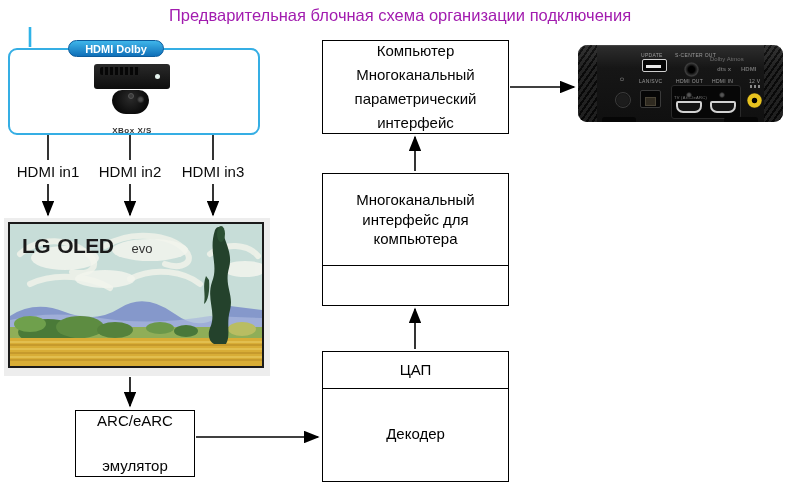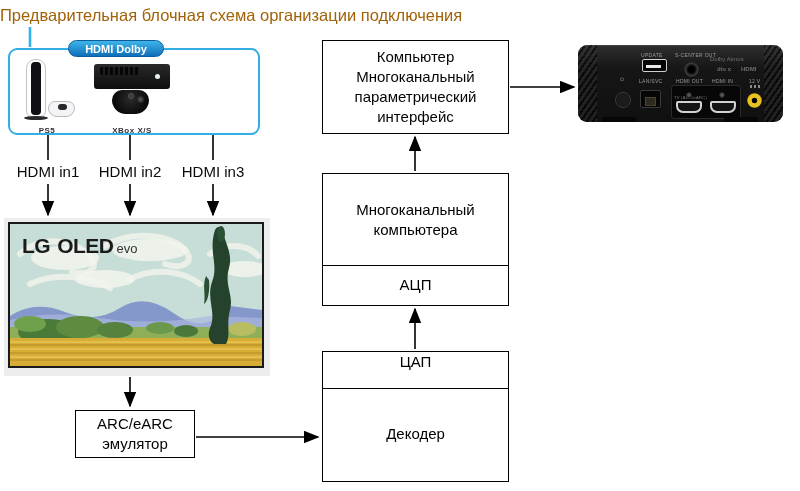--- a/index.html
+++ b/index.html
@@ -4,22 +4,22 @@
 <style>
   * { margin: 0; padding: 0; box-sizing: border-box; }
   html, body { background: #fff; }
   .stage {
     position: relative; width: 800px; height: 491px;
     background: #fff; overflow: hidden;
     font-family: "Liberation Sans", sans-serif; color: #000;
   }
   .abs { position: absolute; }
   .title {
-    top: 6px; left: 0; width: 800px; 
-    font-size: 16.5px; color: #a16207;
+    top: 6px; left: 0; width: 800px; text-align: center;
+    font-size: 16.5px; color: #a21caf;
   }
   svg.connectors { position: absolute; top: 0; left: 0; pointer-events: none; }
 
   
   .src-box {
     left: 8px; top: 48px; width: 252px; height: 87px;
     border: 2px solid #35aee4; border-radius: 9px; background: #fff;
   }
   .src-pill {
     left: 68px; top: 40px; width: 96px; height: 17px;
@@ -81,37 +81,37 @@
 
   
   .tv-photo { left: 4px; top: 218px; width: 266px; height: 158px; background: #ededed; }
   .tv-frame { position: absolute; left: 4px; top: 4px; width: 256px; height: 146px;
     background: #111; border: 2px solid #1a1a1a; }
   .tv-screen { position: absolute; inset: 0; overflow: hidden; }
   .tv-logo { position: absolute; left: 12px; top: 10px; display: flex;
     align-items: baseline; color: #1b1b1b; }
   .tv-logo .lg { font-size: 21px; font-weight: 800; letter-spacing: -.5px; }
   .tv-logo .oled { font-size: 21px; font-weight: 700; margin-left: 7px; letter-spacing: -.5px; }
-  .tv-logo .evo { font-size: 13px; font-weight: 400; margin-left: 3px; color: #333; }
+  .tv-logo .evo { font-size: 13px; font-weight: 400; margin-left: 18px; color: #333; }
 
   
   .fbox { border: 1.6px solid #000; background: #fff;
-    display: flex; flex-direction: column; align-items: center; justify-content: center;
+    display: flex; flex-direction: column; align-items: center; justify-content: space-between;
     font-size: 15px; line-height: 1.32; text-align: center; color: #050505; }
-  .box-arc   { left: 75px;  top: 410px; width: 120px; height: 48px; }
+  .box-arc   { left: 75px;  top: 410px; width: 120px; height: 67px; }
   .box-eq    { left: 322px; top: 40px;  width: 187px; height: 94px; }
   .stack     { position: absolute; border: 1.6px solid #000; background: #fff; }
   .stack-top { border-bottom: 1.6px solid #000; display:flex; flex-direction:column;
     align-items:center; justify-content:center; font-size:15px; line-height:1.32; text-align:center; }
   .stack-bot { display:flex; align-items:center; justify-content:center; font-size:15px; }
   .stack-iface { left: 322px; top: 173px; width: 187px; height: 133px; }
   .stack-iface .stack-top { height: 92px; }
   .stack-iface .stack-bot { height: 37px; }
   .stack-dac { left: 322px; top: 351px; width: 187px; height: 131px; }
-  .stack-dac .stack-top { height: 37px; justify-content: flex-start; }
+  .stack-dac .stack-top { height: 37px; justify-content: center; }
   .stack-dac .stack-bot { height: 90px; flex-direction: column; line-height: 1.32; }
 
   
   .rx { left: 578px; top: 45px; width: 205px; height: 77px;
     background: linear-gradient(#2e2e2e, #161616 30%, #101010);
     border-radius: 9px; overflow: hidden;
     box-shadow: inset 0 1px 1px rgba(255,255,255,.12); }
   .rx-vent { position:absolute; top:0; bottom:0; width: 19px;
     background: repeating-linear-gradient(125deg, rgba(0,0,0,.55) 0 2px, rgba(60,60,60,.35) 2px 5px); }
   .rx-lbl { position:absolute; color: #9a9a9a; font-size: 5px; letter-spacing: .3px;
@@ -169,29 +169,20 @@
     <line x1="196" y1="437" x2="318" y2="437" stroke="#000" stroke-width="1.6" marker-end="url(#ah)"></line>
     <line x1="415" y1="349" x2="415" y2="309" stroke="#000" stroke-width="1.6" marker-end="url(#ah)"></line>
     <line x1="415" y1="171" x2="415" y2="137" stroke="#000" stroke-width="1.6" marker-end="url(#ah)"></line>
     <line x1="510" y1="87" x2="574" y2="87" stroke="#000" stroke-width="1.6" marker-end="url(#ah)"></line>
   </svg>
 
   <div class="abs title">Предварительная блочная схема организации подключения</div>
 
   <div class="abs src-box">
 
-    <div class="dev" style="left:6px; top:7px; width:62px; height:78px;">
-      <div class="ps5-body"></div>
-      <div class="ps5-core"></div>
-      <div class="ps5-base"></div>
-      <div class="ps5-pad">
-        <div class="ps5-pad-tp"></div>
-      </div>
-      <div class="dev-label">PS5</div>
-    </div>
 
     <div class="dev" style="left:80px; top:10px; width:84px; height:75px;">
       <div class="xb-body">
         <div class="xb-grid"></div>
         <div class="xb-dot"></div>
       </div>
       <div class="xb-pad">
         <div class="xb-pad-x"></div>
         <div class="xb-btns"></div>
       </div>
@@ -268,24 +259,22 @@
   <div class="abs fbox box-eq">
     <span>Компьютер</span>
     <span>Многоканальный</span>
     <span>параметрический</span>
     <span>интерфейс</span>
   </div>
 
   <div class="stack stack-iface">
     <div class="stack-top">
       <span>Многоканальный</span>
+      <span>интерфейс для</span>
       <span>компьютера</span>
-    </div>
-    <div class="stack-bot">
-      <span>АЦП</span>
     </div>
   </div>
 
   <div class="stack stack-dac">
     <div class="stack-top">
       <span>ЦАП</span>
     </div>
     <div class="stack-bot">
       <span>Декодер</span>
     </div>

